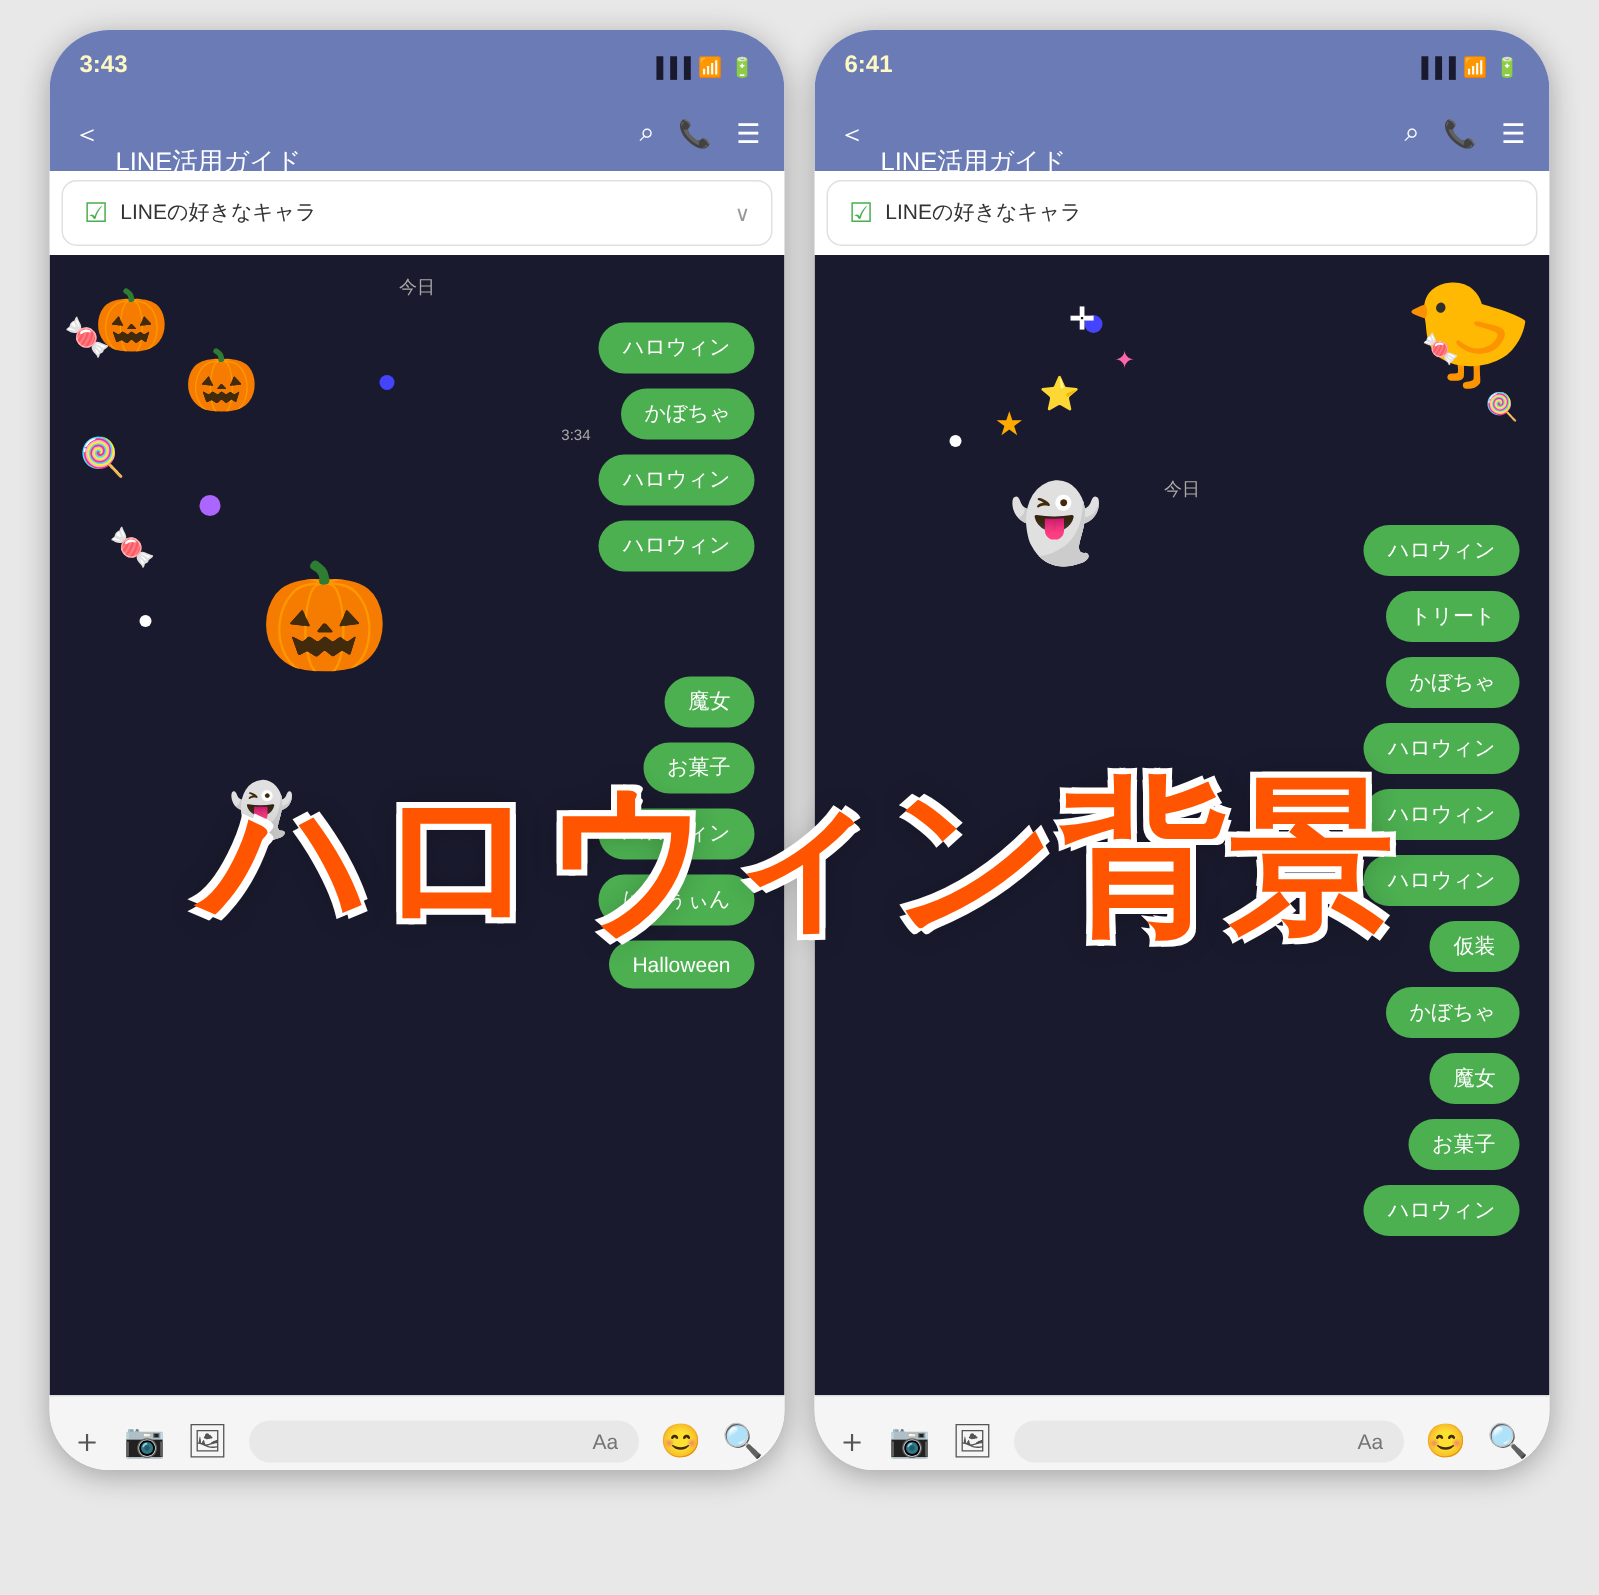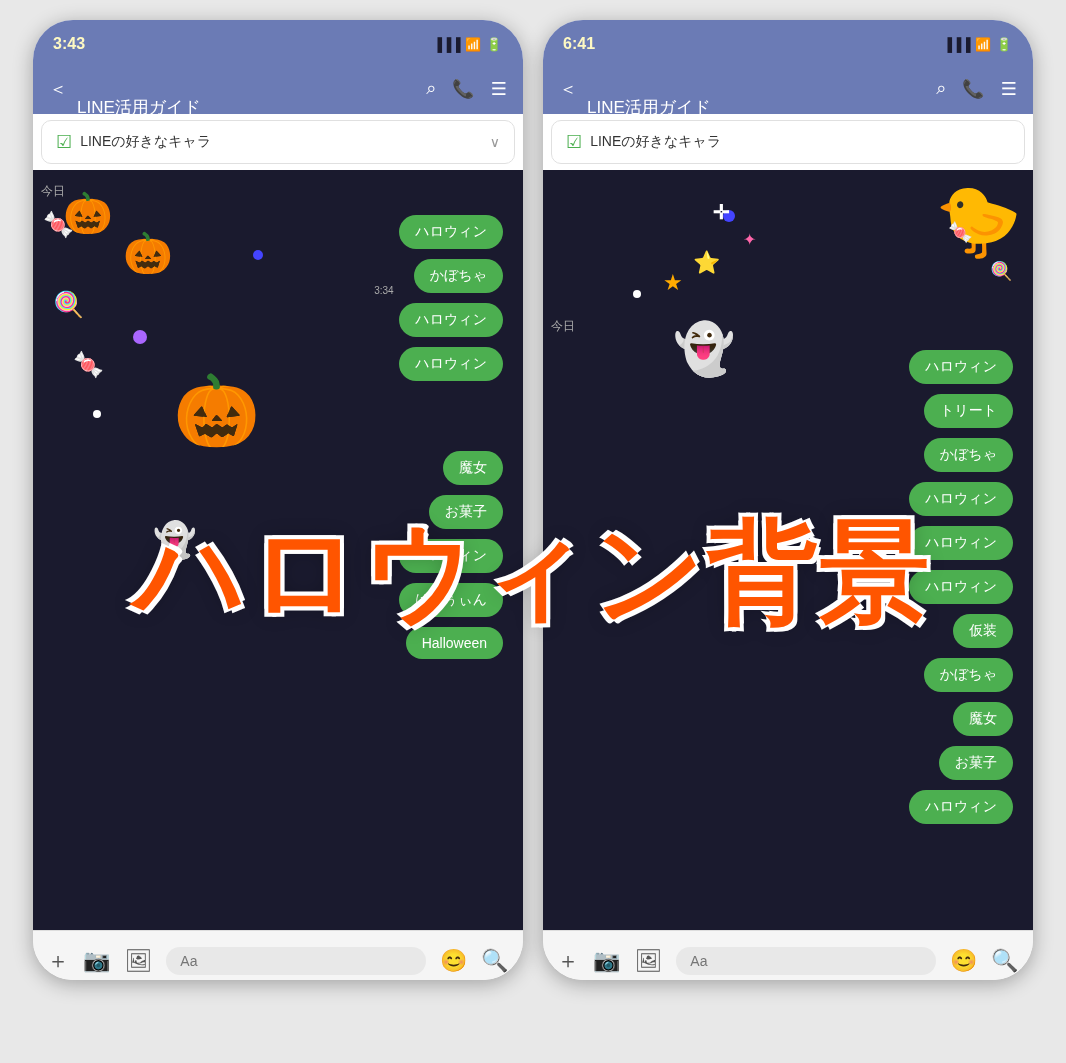--- a/index.html
+++ b/index.html
@@ -113,21 +113,21 @@
     
     .chat-area {
       background: #1a1a2e;
       flex: 1;
       overflow: hidden;
       position: relative;
       height: 700px;
     }
 
     .date-label {
-      text-align: left;
+      text-align: center;
       color: #aaa;
       font-size: 12px;
       margin: 10px 0;
     }
 
     .message-bubble {
       background: #4caf50;
       color: #fff;
       border-radius: 20px;
       padding: 8px 16px;
@@ -175,20 +175,21 @@
     }
     .bottom-input {
       flex: 1;
       background: #e8e8e8;
       border-radius: 20px;
       padding: 6px 14px;
       font-size: 14px;
       color: #aaa;
       border: none;
       outline: none;
+      text-align: right;
     }
 
     
     .overlay-text {
       position: absolute;
       top: 0;
       left: 0;
       width: 1066px;
       height: 1063px;
       pointer-events: none;

